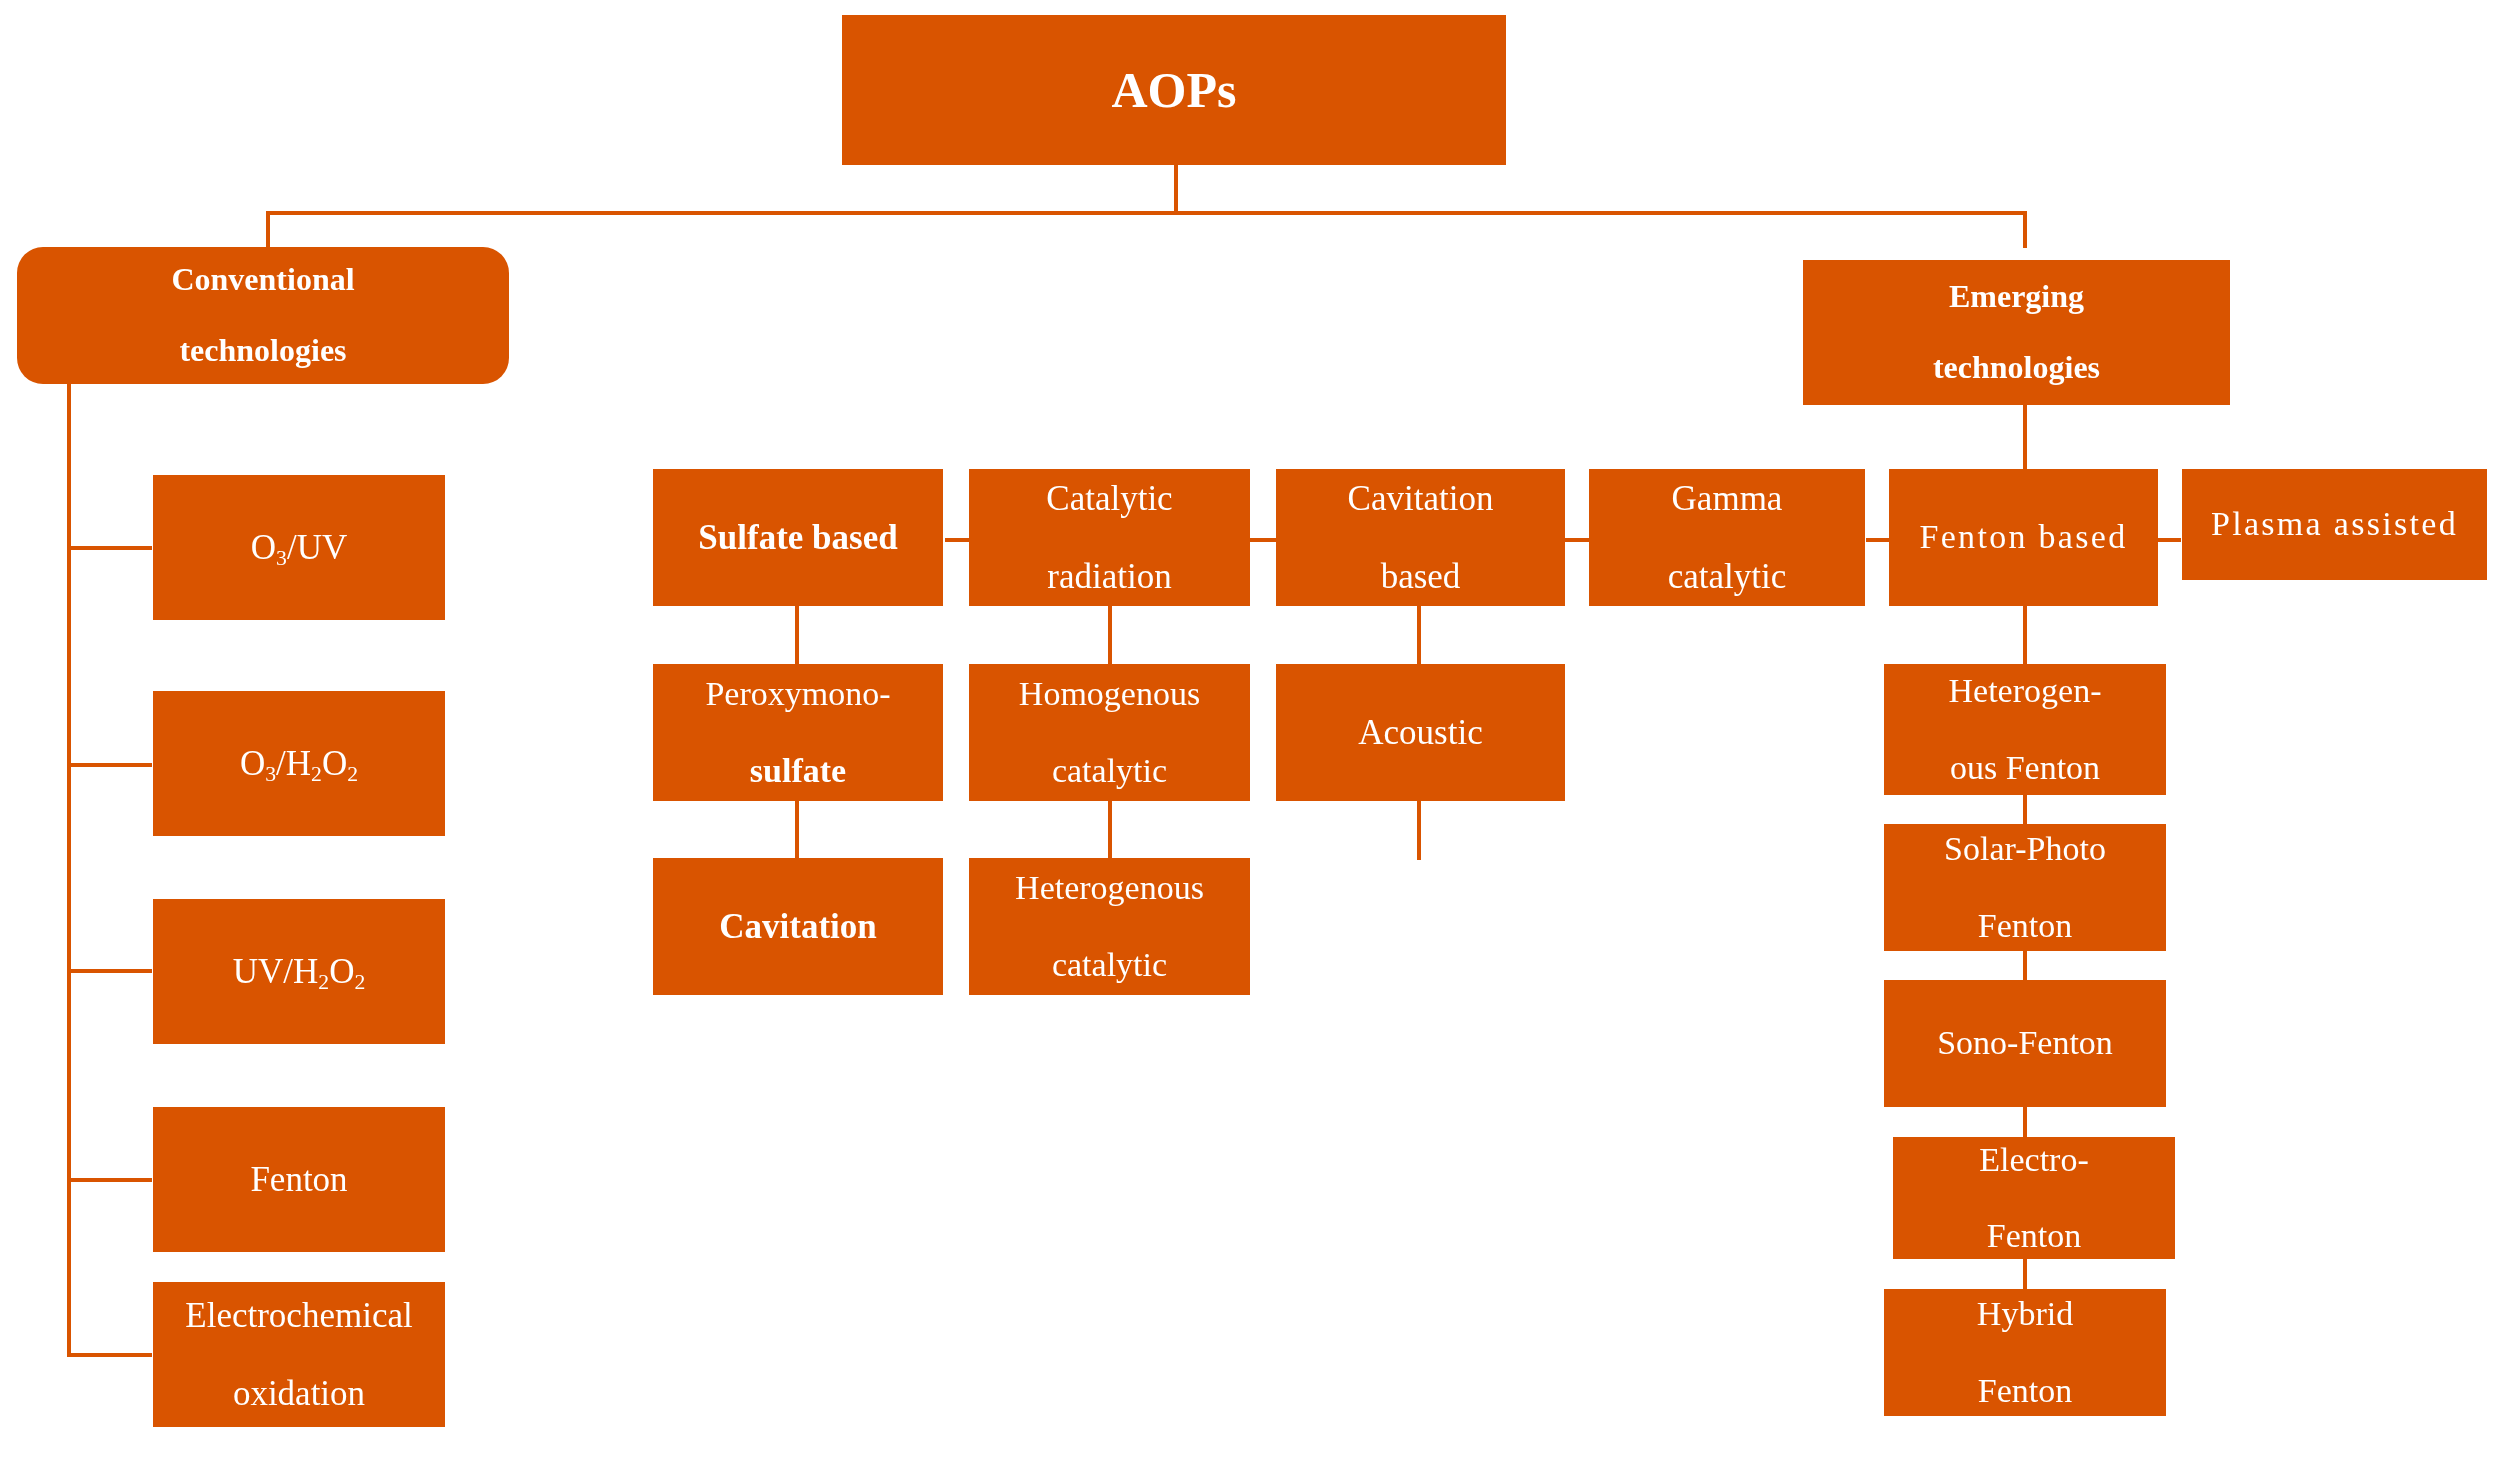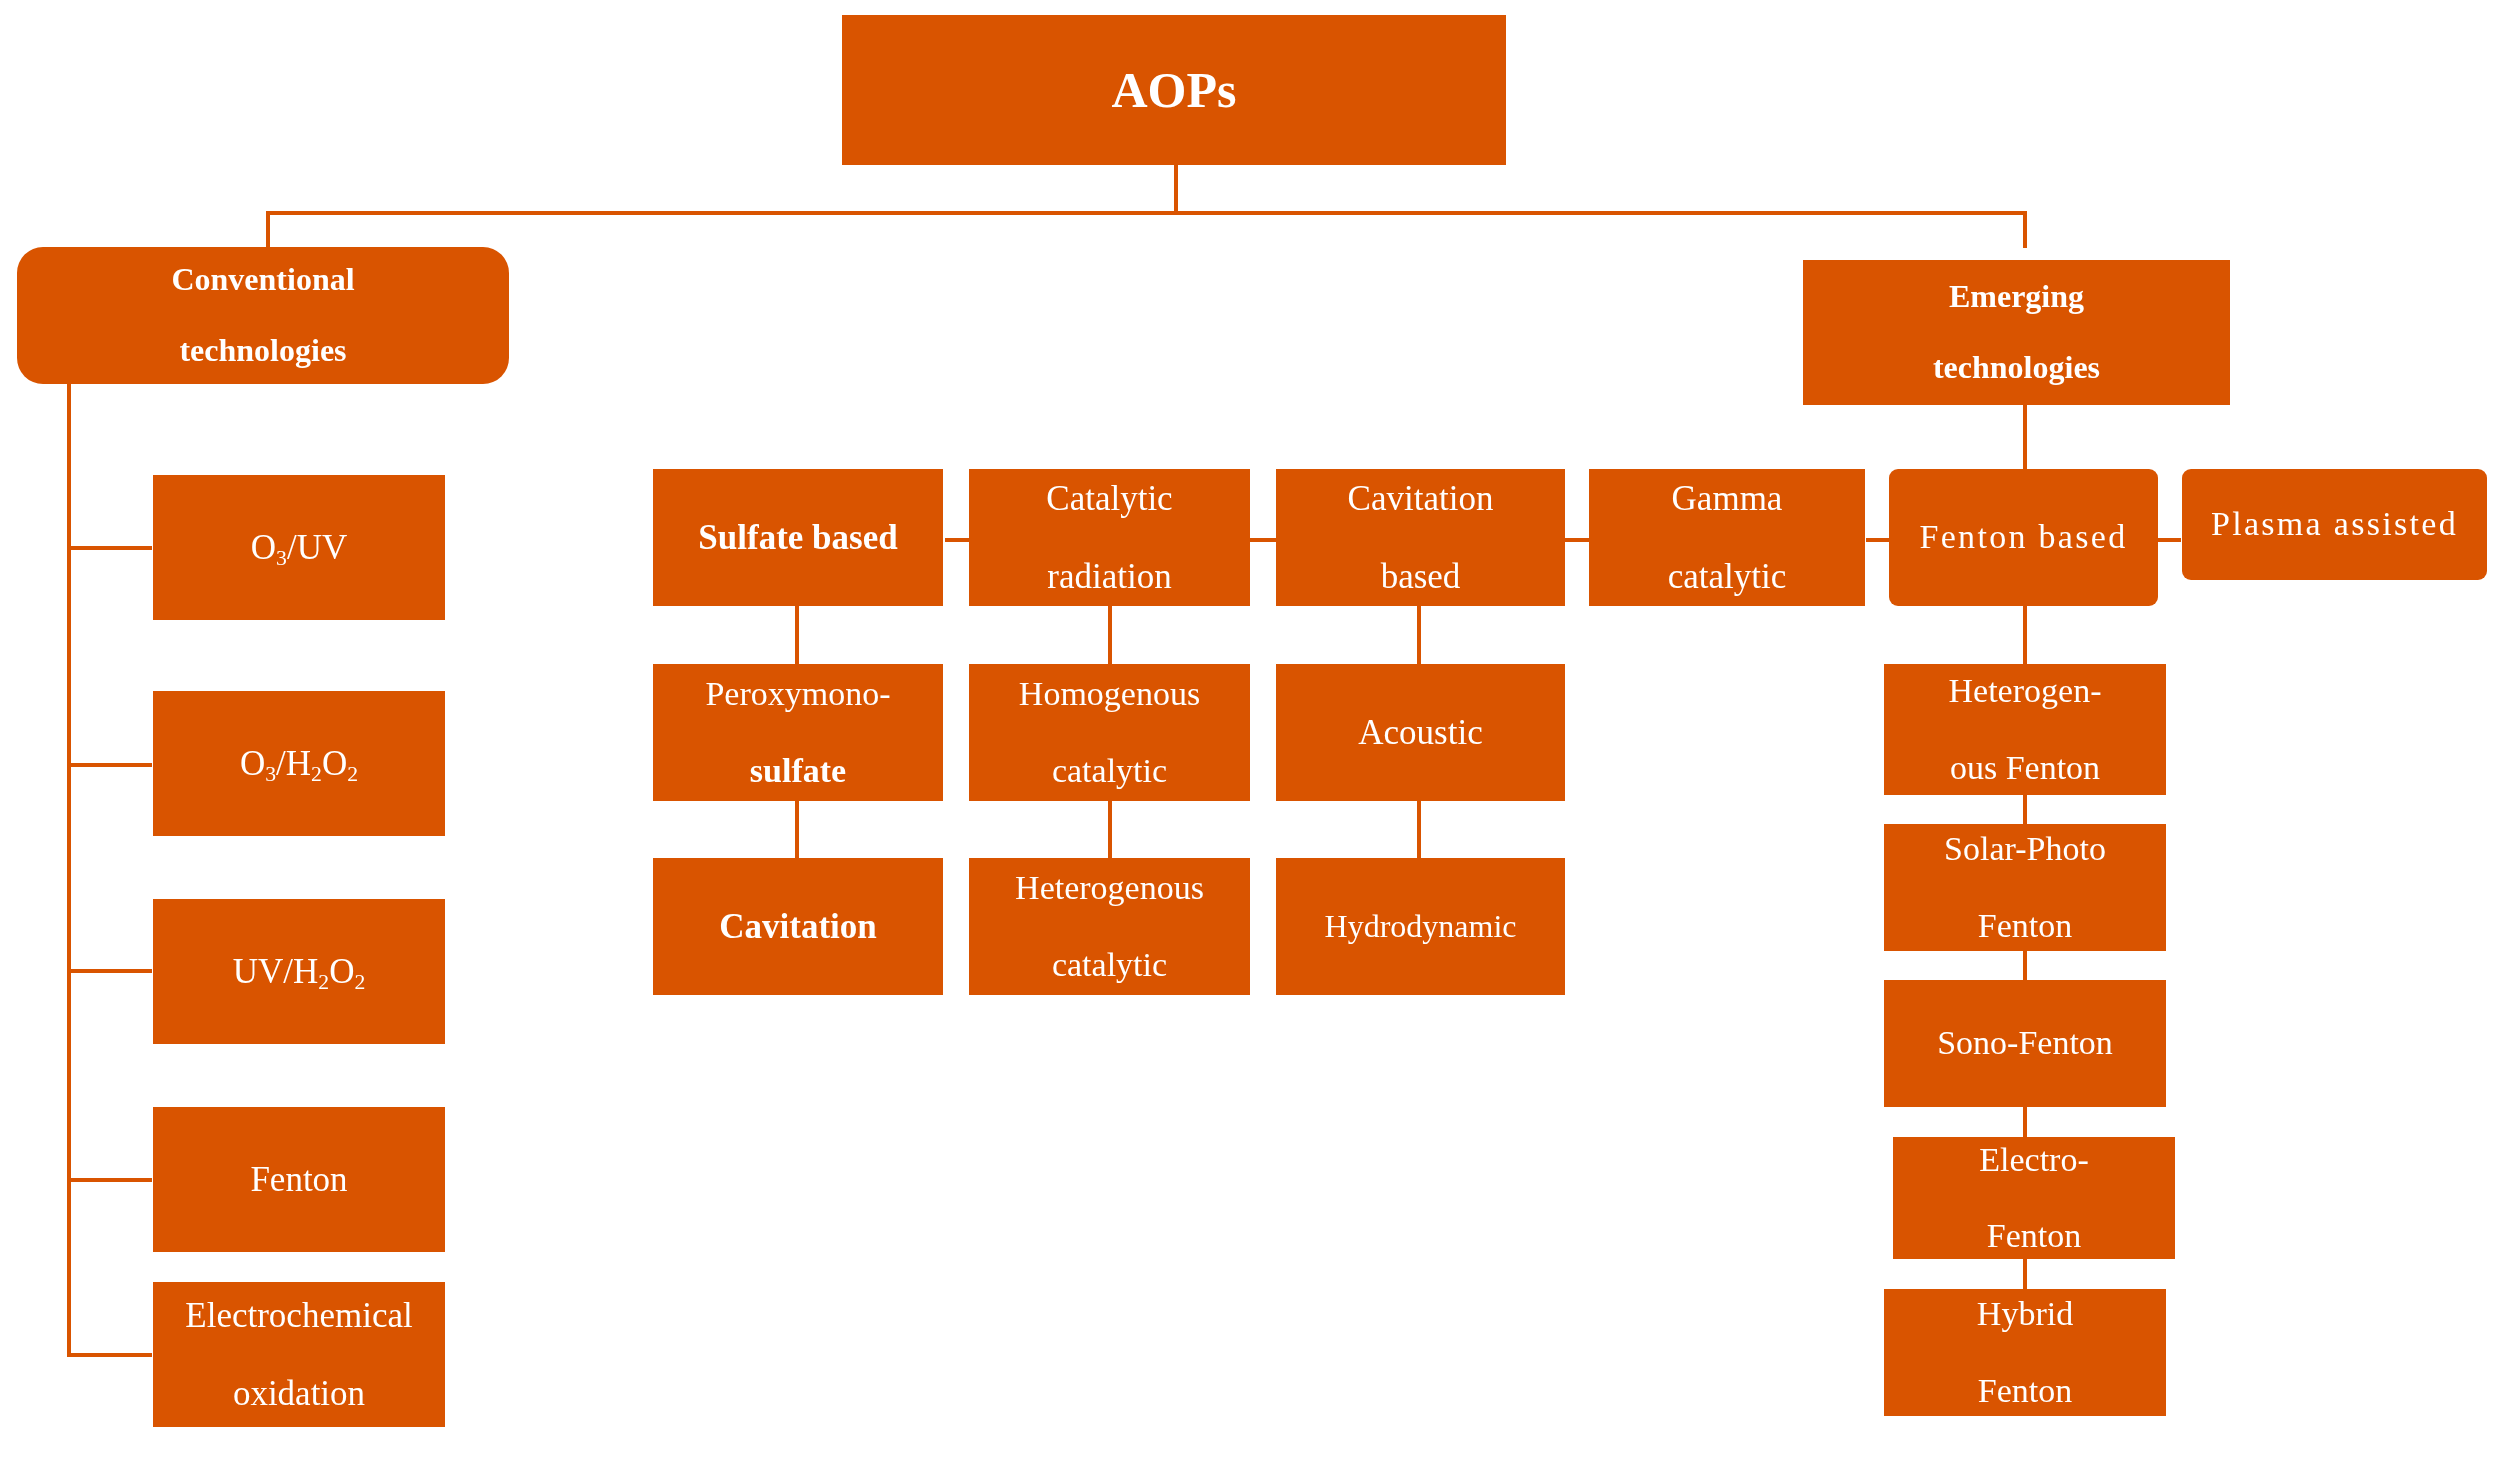--- a/index.html
+++ b/index.html
@@ -14,21 +14,21 @@
     align-items:center;
     justify-content:center;
     text-align:center;
     line-height:1.12;
     box-sizing:border-box;
     padding:3.1px 6.1px;
     font-family:"Liberation Serif","DejaVu Serif",serif;
   }
   .node span{display:block;width:100%;}
   .bold{font-weight:bold;}
-  .wide{letter-spacing:2.3px;border-radius:9px;}
+  .wide{letter-spacing:2.3px;}
 
   .conn{position:absolute;background:#d95400;}
   .conn.h{height:3.8px;}
   .conn.v{width:3.8px;}
 
   sub{font-size:0.62em;vertical-align:-0.28em;line-height:0;}
 </style>
 </head>
 <body>
 
@@ -147,23 +147,20 @@
 
   <div class="node" style="left:1276px;top:469px;width:289px;height:137px;font-size:35px;">
     <span>
       <span>Cavitation</span><br>
       <span>based</span>
     </span>
   </div>
   <div class="node" style="left:1276px;top:664px;width:289px;height:137px;font-size:35px;">
     <span>Acoustic</span>
   </div>
-  <div class="node" style="left:1276px;top:858px;width:289px;height:137px;font-size:32px;">
-    <span>Hydrodynamic</span>
-  </div>
 
   <div class="node" style="left:1589px;top:469px;width:276px;height:137px;font-size:35px;">
     <span>
       <span>Gamma</span><br>
       <span>catalytic</span>
     </span>
   </div>
 
   <div class="node wide" style="left:1889px;top:469px;width:269px;height:137px;font-size:34px;">
     <span>Fenton based</span>

